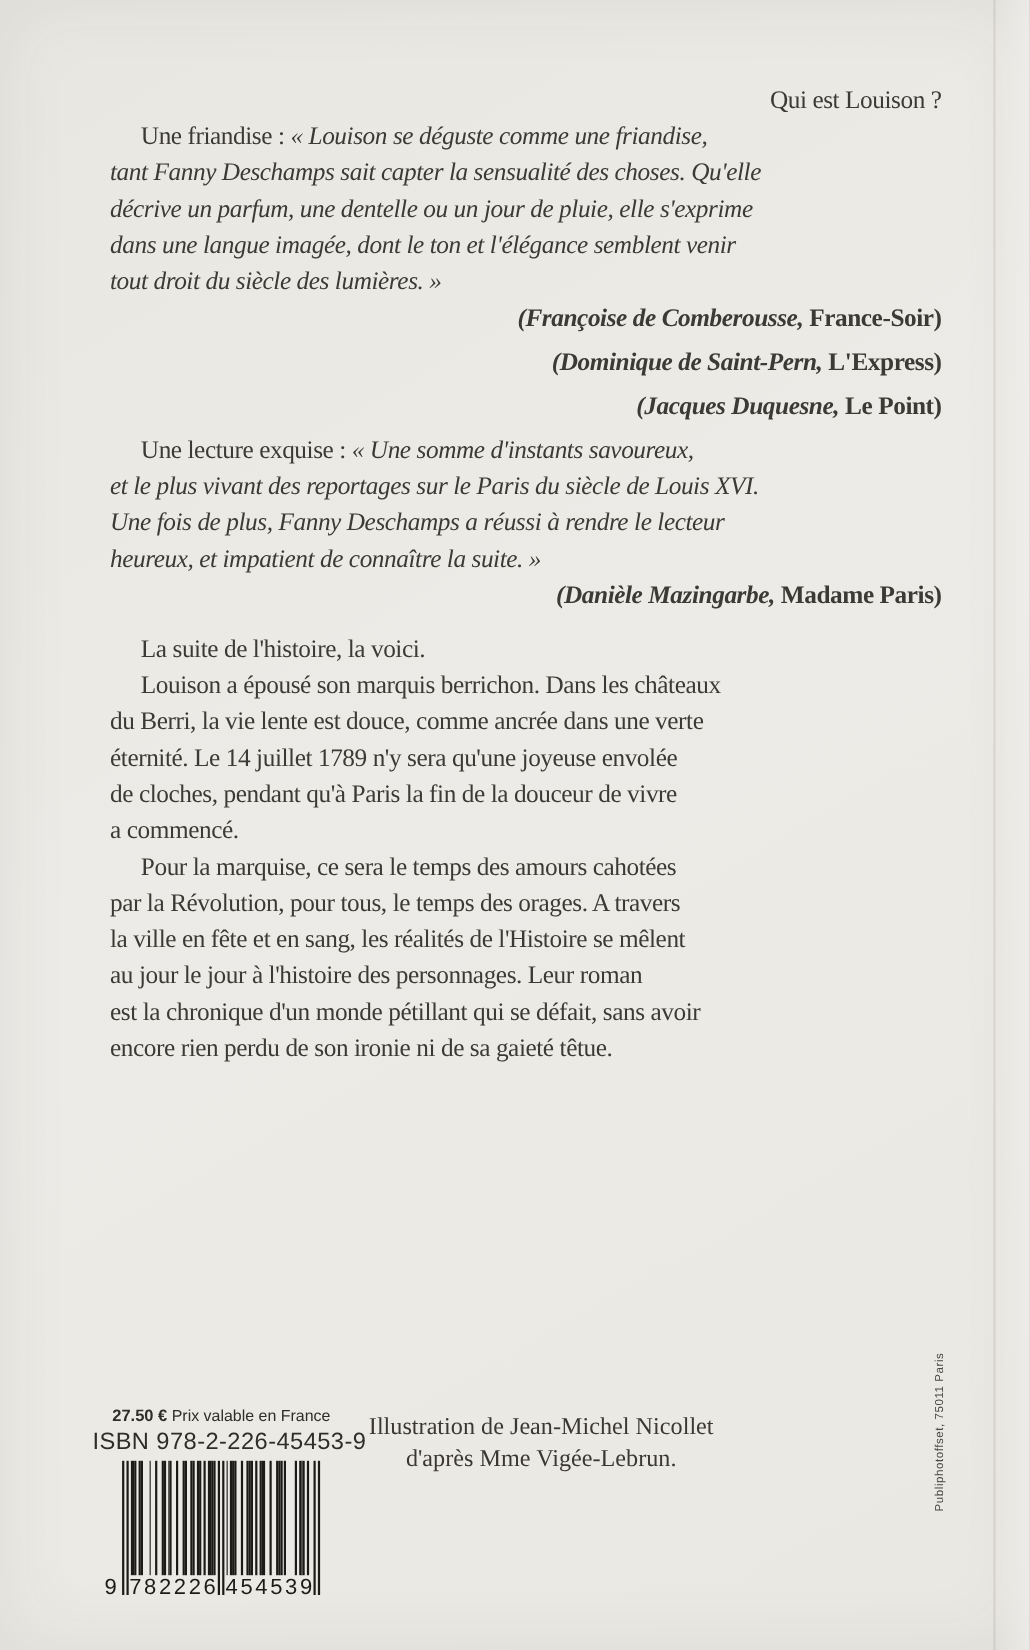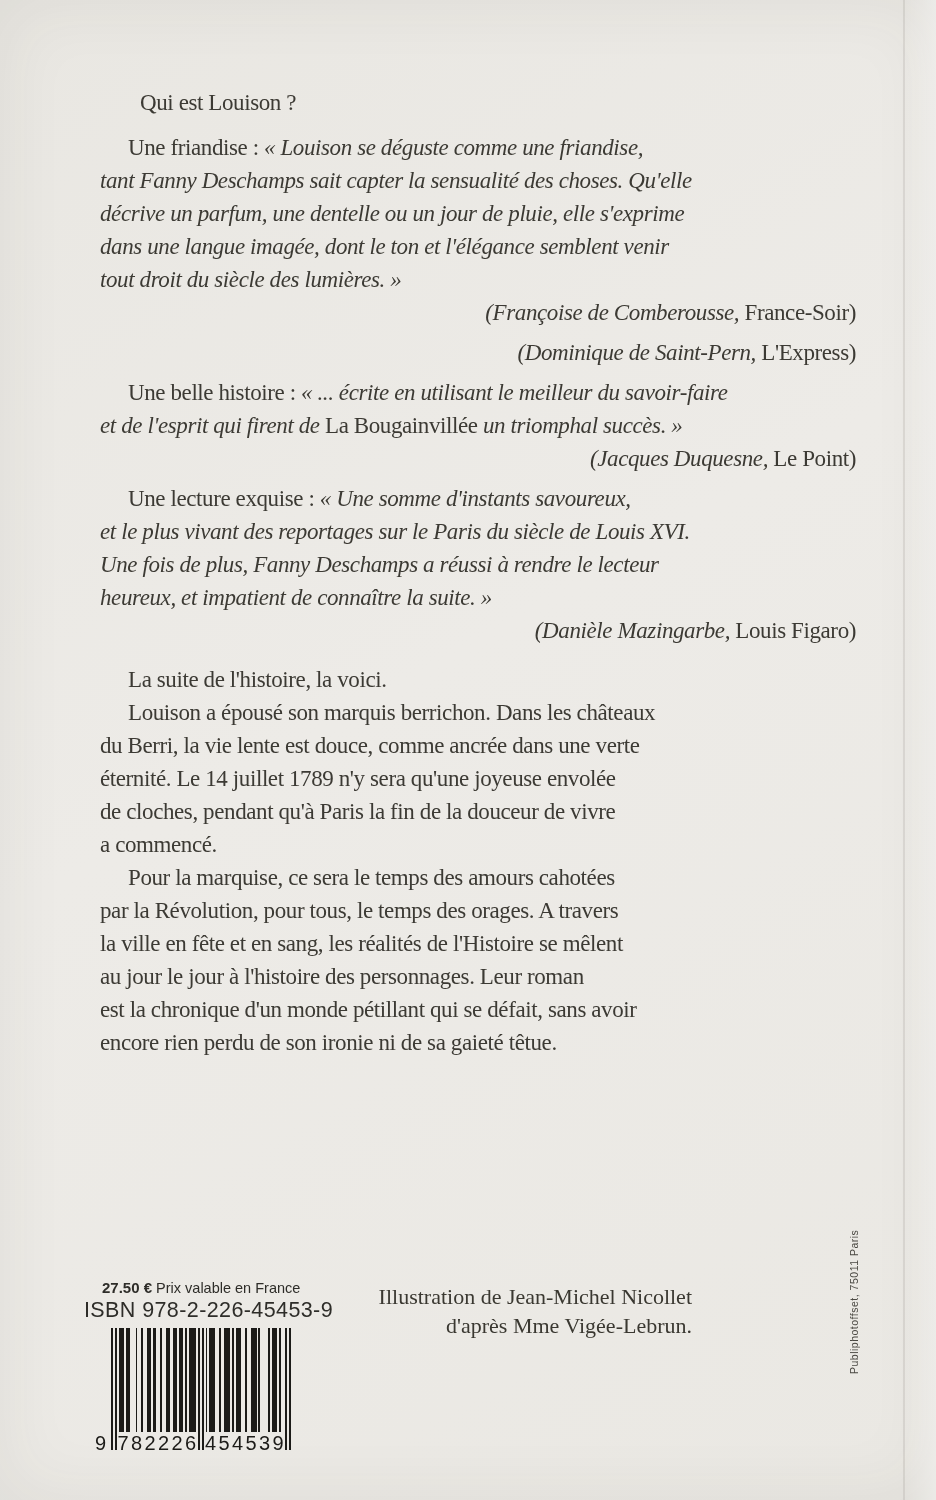--- a/index.html
+++ b/index.html
@@ -14,41 +14,41 @@
     font-family:"Liberation Serif","DejaVu Serif",serif;
   }
   .edge-light{position:absolute;right:0;top:0;width:30px;height:100%;
     background:linear-gradient(to right,rgba(255,255,255,0),rgba(255,255,255,0.35));}
   .crease{position:absolute;right:31px;top:0;width:2px;height:100%;background:rgba(110,105,96,0.14);}
 
   .content{position:absolute;left:100px;top:74px;width:756px;}
   .para{margin:0;font-size:23px;line-height:33px;letter-spacing:-0.4px;
     white-space:pre-line;text-indent:28px;}
   .q{font-style:italic;margin-top:44px;}
-  .attr{margin:0 0 7px;font-size:23px;line-height:33px;letter-spacing:-0.4px;text-align:right;}
+  .attr{margin:0 0 7px;font-size:23px;line-height:33px;letter-spacing:-0.4px;text-align:right;font-weight:bold;}
   .review{margin:0;}
-  .heading{margin:12px;}
+  .heading{margin:0;text-align:right;}
   .synopsis{margin-top:16px;}
 
   .pricebox{position:absolute;left:84px;top:1279px;
     font-family:"Liberation Sans","DejaVu Sans",sans-serif;color:#2e2d29;}
   .price-line{font-size:14.5px;line-height:18px;margin-left:18px;}
   .price-bold{font-weight:bold;font-size:15px;}
   .isbn{font-size:21.5px;line-height:25px;letter-spacing:0.4px;margin-top:1px;}
 
   .barcode{position:absolute;left:97px;top:1328px;width:200px;height:132px;}
   .bars{position:absolute;left:14px;top:0;display:flex;align-items:flex-start;}
   .bars i{display:block;flex:none;}
   .bc-digit{position:absolute;top:102px;font-family:"Liberation Sans","DejaVu Sans",sans-serif;
     font-size:20px;line-height:26px;color:#1c1b18;letter-spacing:2.4px;}
   .d-first{left:-2px;width:14px;letter-spacing:0;}
   .d-left{left:18px;width:86px;text-align:center;}
   .d-right{left:108px;width:80px;text-align:center;}
 
-  .credit{position:absolute;left:292px;top:1282px;width:400px;text-align:right;
+  .credit{position:absolute;left:292px;top:1282px;width:400px;text-align:center;
     font-size:22px;line-height:29px;color:#3a3831;}
   .credit p{margin:0;}
 
   .printer{position:absolute;left:848px;top:1374px;transform:rotate(-90deg);
     transform-origin:0 0;white-space:nowrap;
     font-family:"Liberation Sans","DejaVu Sans",sans-serif;
     font-size:10.5px;letter-spacing:0.5px;color:#4a4842;}
 </style>
 </head>
 <body>
@@ -67,31 +67,29 @@
 dans une langue imagée, dont le ton et l'élégance semblent venir
 tout droit du siècle des lumières. »</span><span></span><span class="q"></span></p>
         <p class="attr"><span class="q">(Françoise de Comberousse, </span><span>France-Soir</span><span>)</span></p>
       </div>
 
     <div class="review">
         <p class="attr"><span class="q">(Dominique de Saint-Pern, </span><span>L'Express</span><span>)</span></p>
       </div>
 
     <div class="review">
-        <p class="para"><span>Une belle histoire : </span><span class="q">« ... écrite en utilisant le meilleur du savoir-faire
-et de l'esprit qui firent de </span><span>La Bougainvillée</span><span class="q"> un triomphal succès. »</span></p>
         <p class="attr"><span class="q">(Jacques Duquesne, </span><span>Le Point</span><span>)</span></p>
       </div>
 
     <div class="review">
         <p class="para"><span>Une lecture exquise : </span><span class="q">« Une somme d'instants savoureux,
 et le plus vivant des reportages sur le Paris du siècle de Louis XVI.
 Une fois de plus, Fanny Deschamps a réussi à rendre le lecteur
 heureux, et impatient de connaître la suite. »</span><span></span><span class="q"></span></p>
-        <p class="attr"><span class="q">(Danièle Mazingarbe, </span><span>Louis Figaro</span><span>)</span></p>
+        <p class="attr"><span class="q">(Danièle Mazingarbe, </span><span>Madame Paris</span><span>)</span></p>
       </div>
 
     <div class="synopsis">
       <p class="para">La suite de l'histoire, la voici.</p>
       <p class="para">Louison a épousé son marquis berrichon. Dans les châteaux
 du Berri, la vie lente est douce, comme ancrée dans une verte
 éternité. Le 14 juillet 1789 n'y sera qu'une joyeuse envolée
 de cloches, pendant qu'à Paris la fin de la douceur de vivre
 a commencé.</p>
       <p class="para">Pour la marquise, ce sera le temps des amours cahotées

